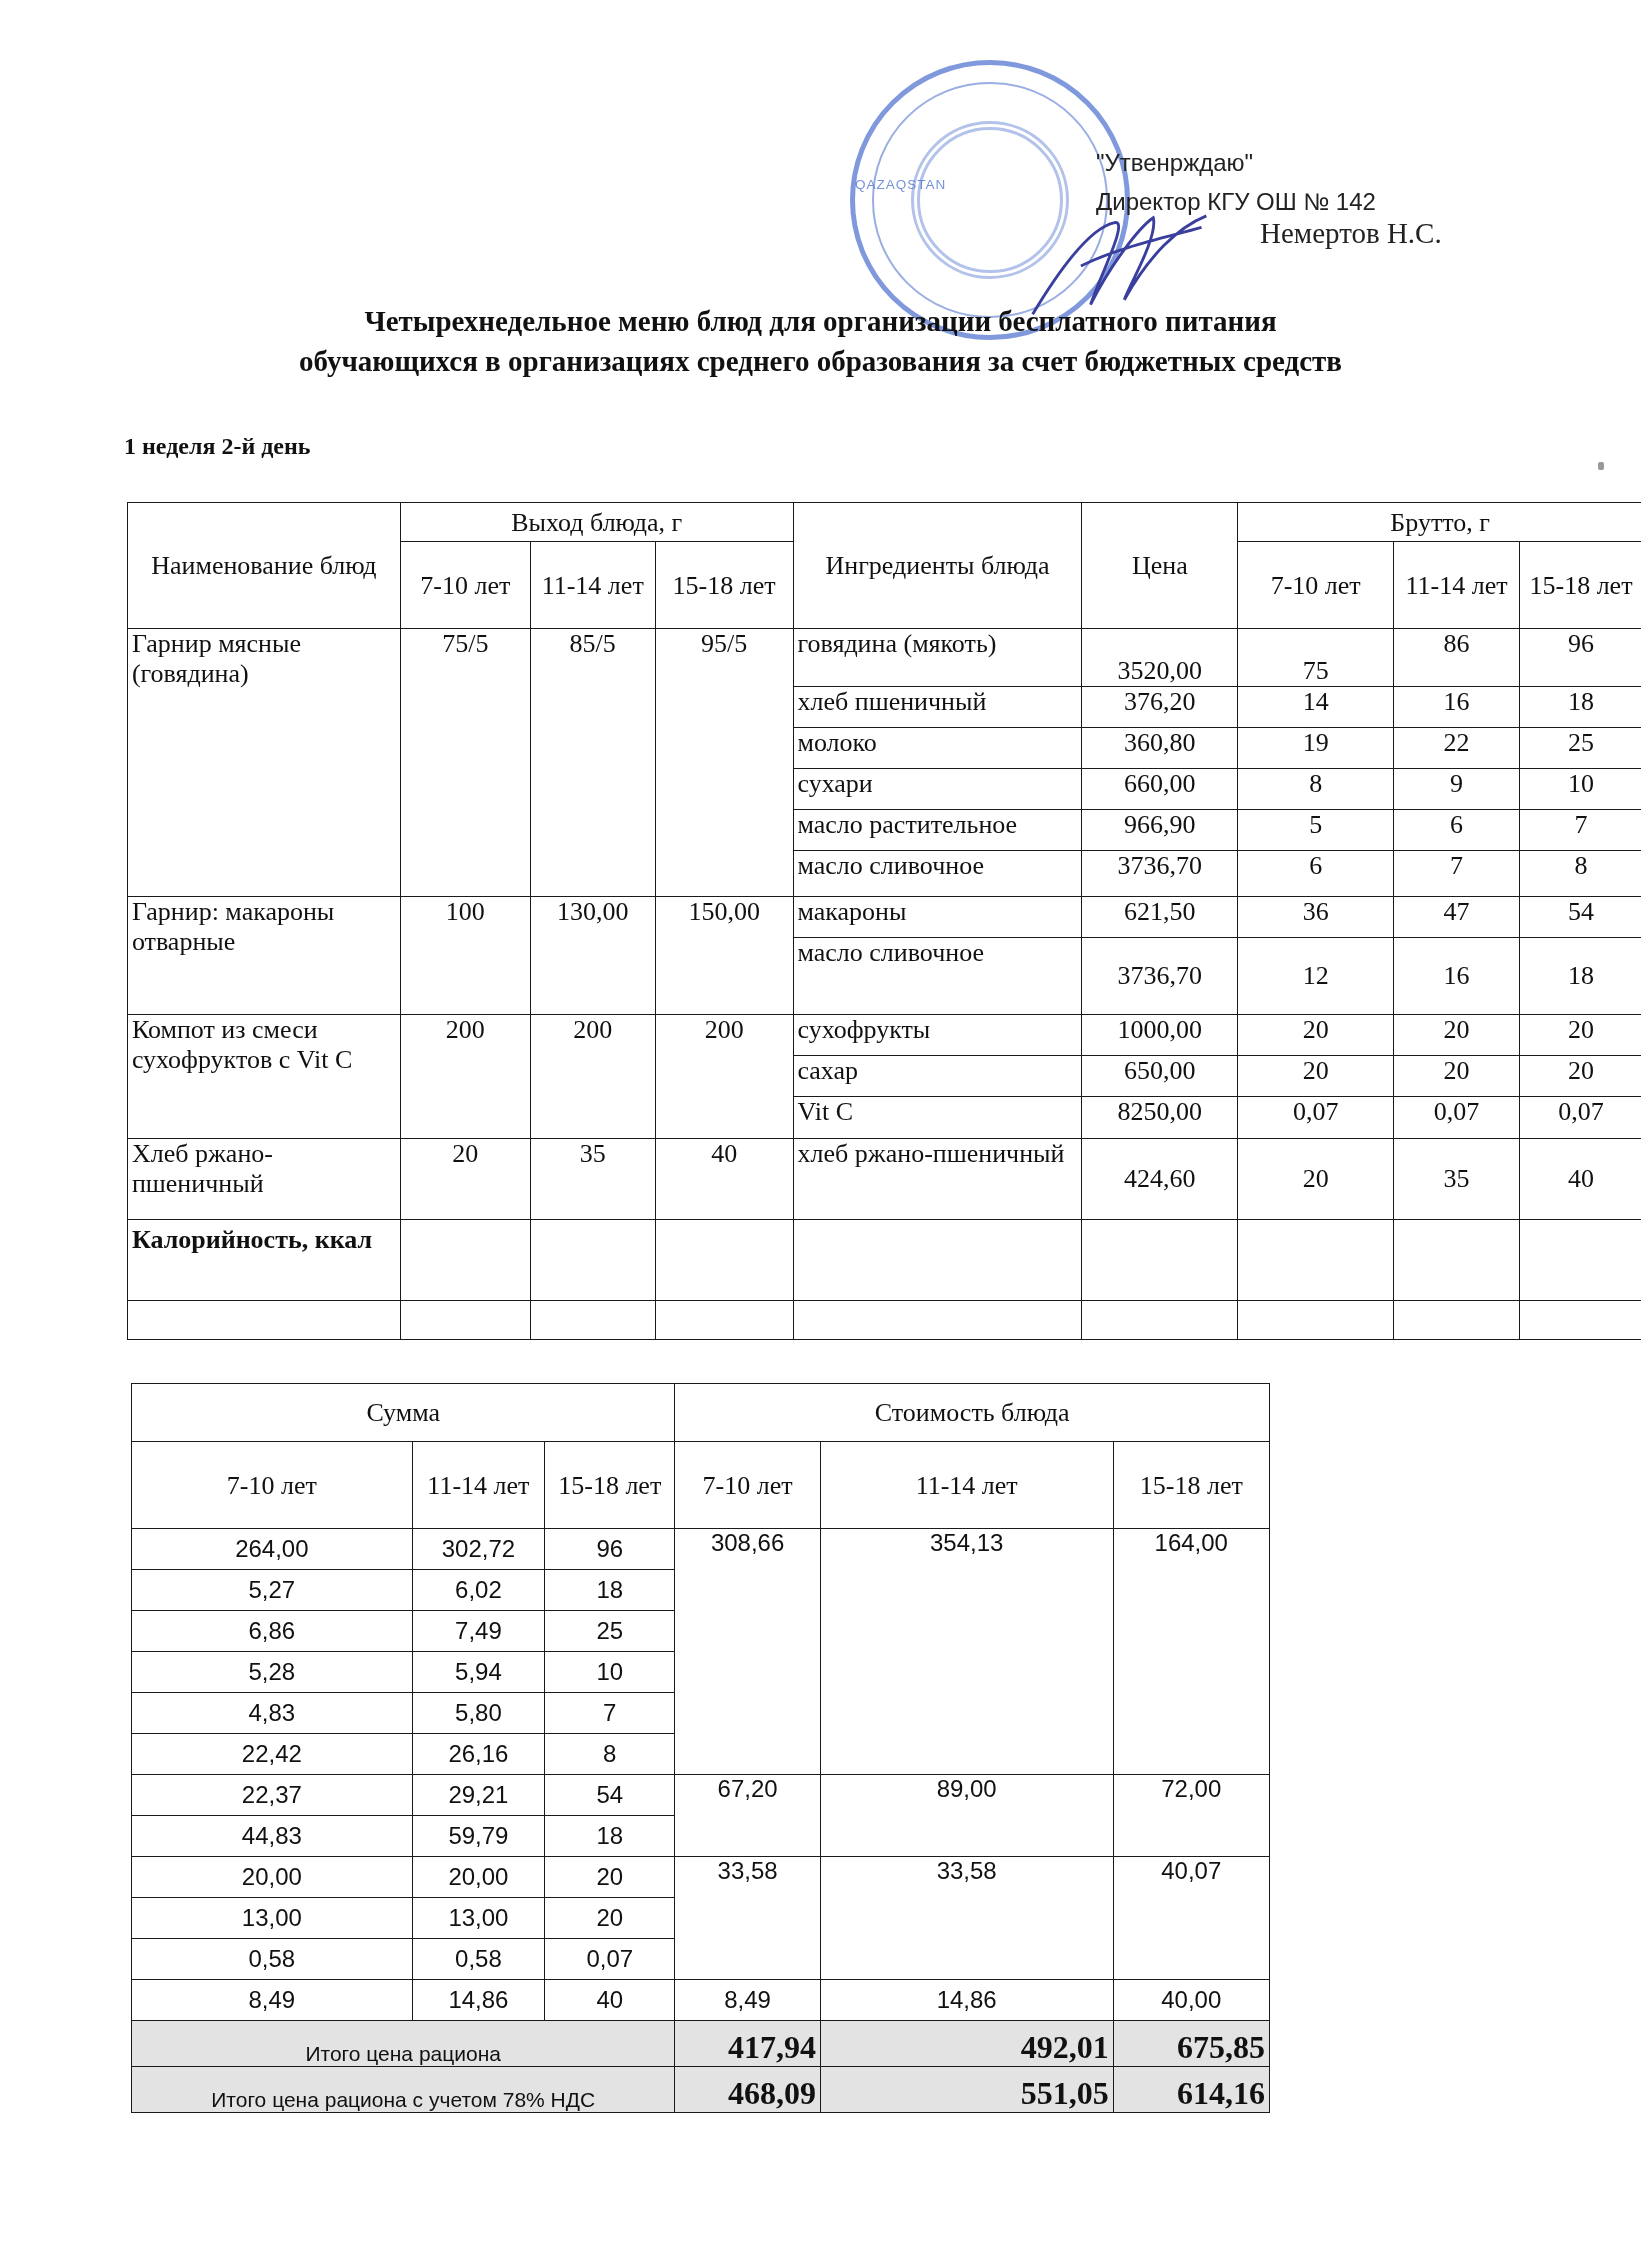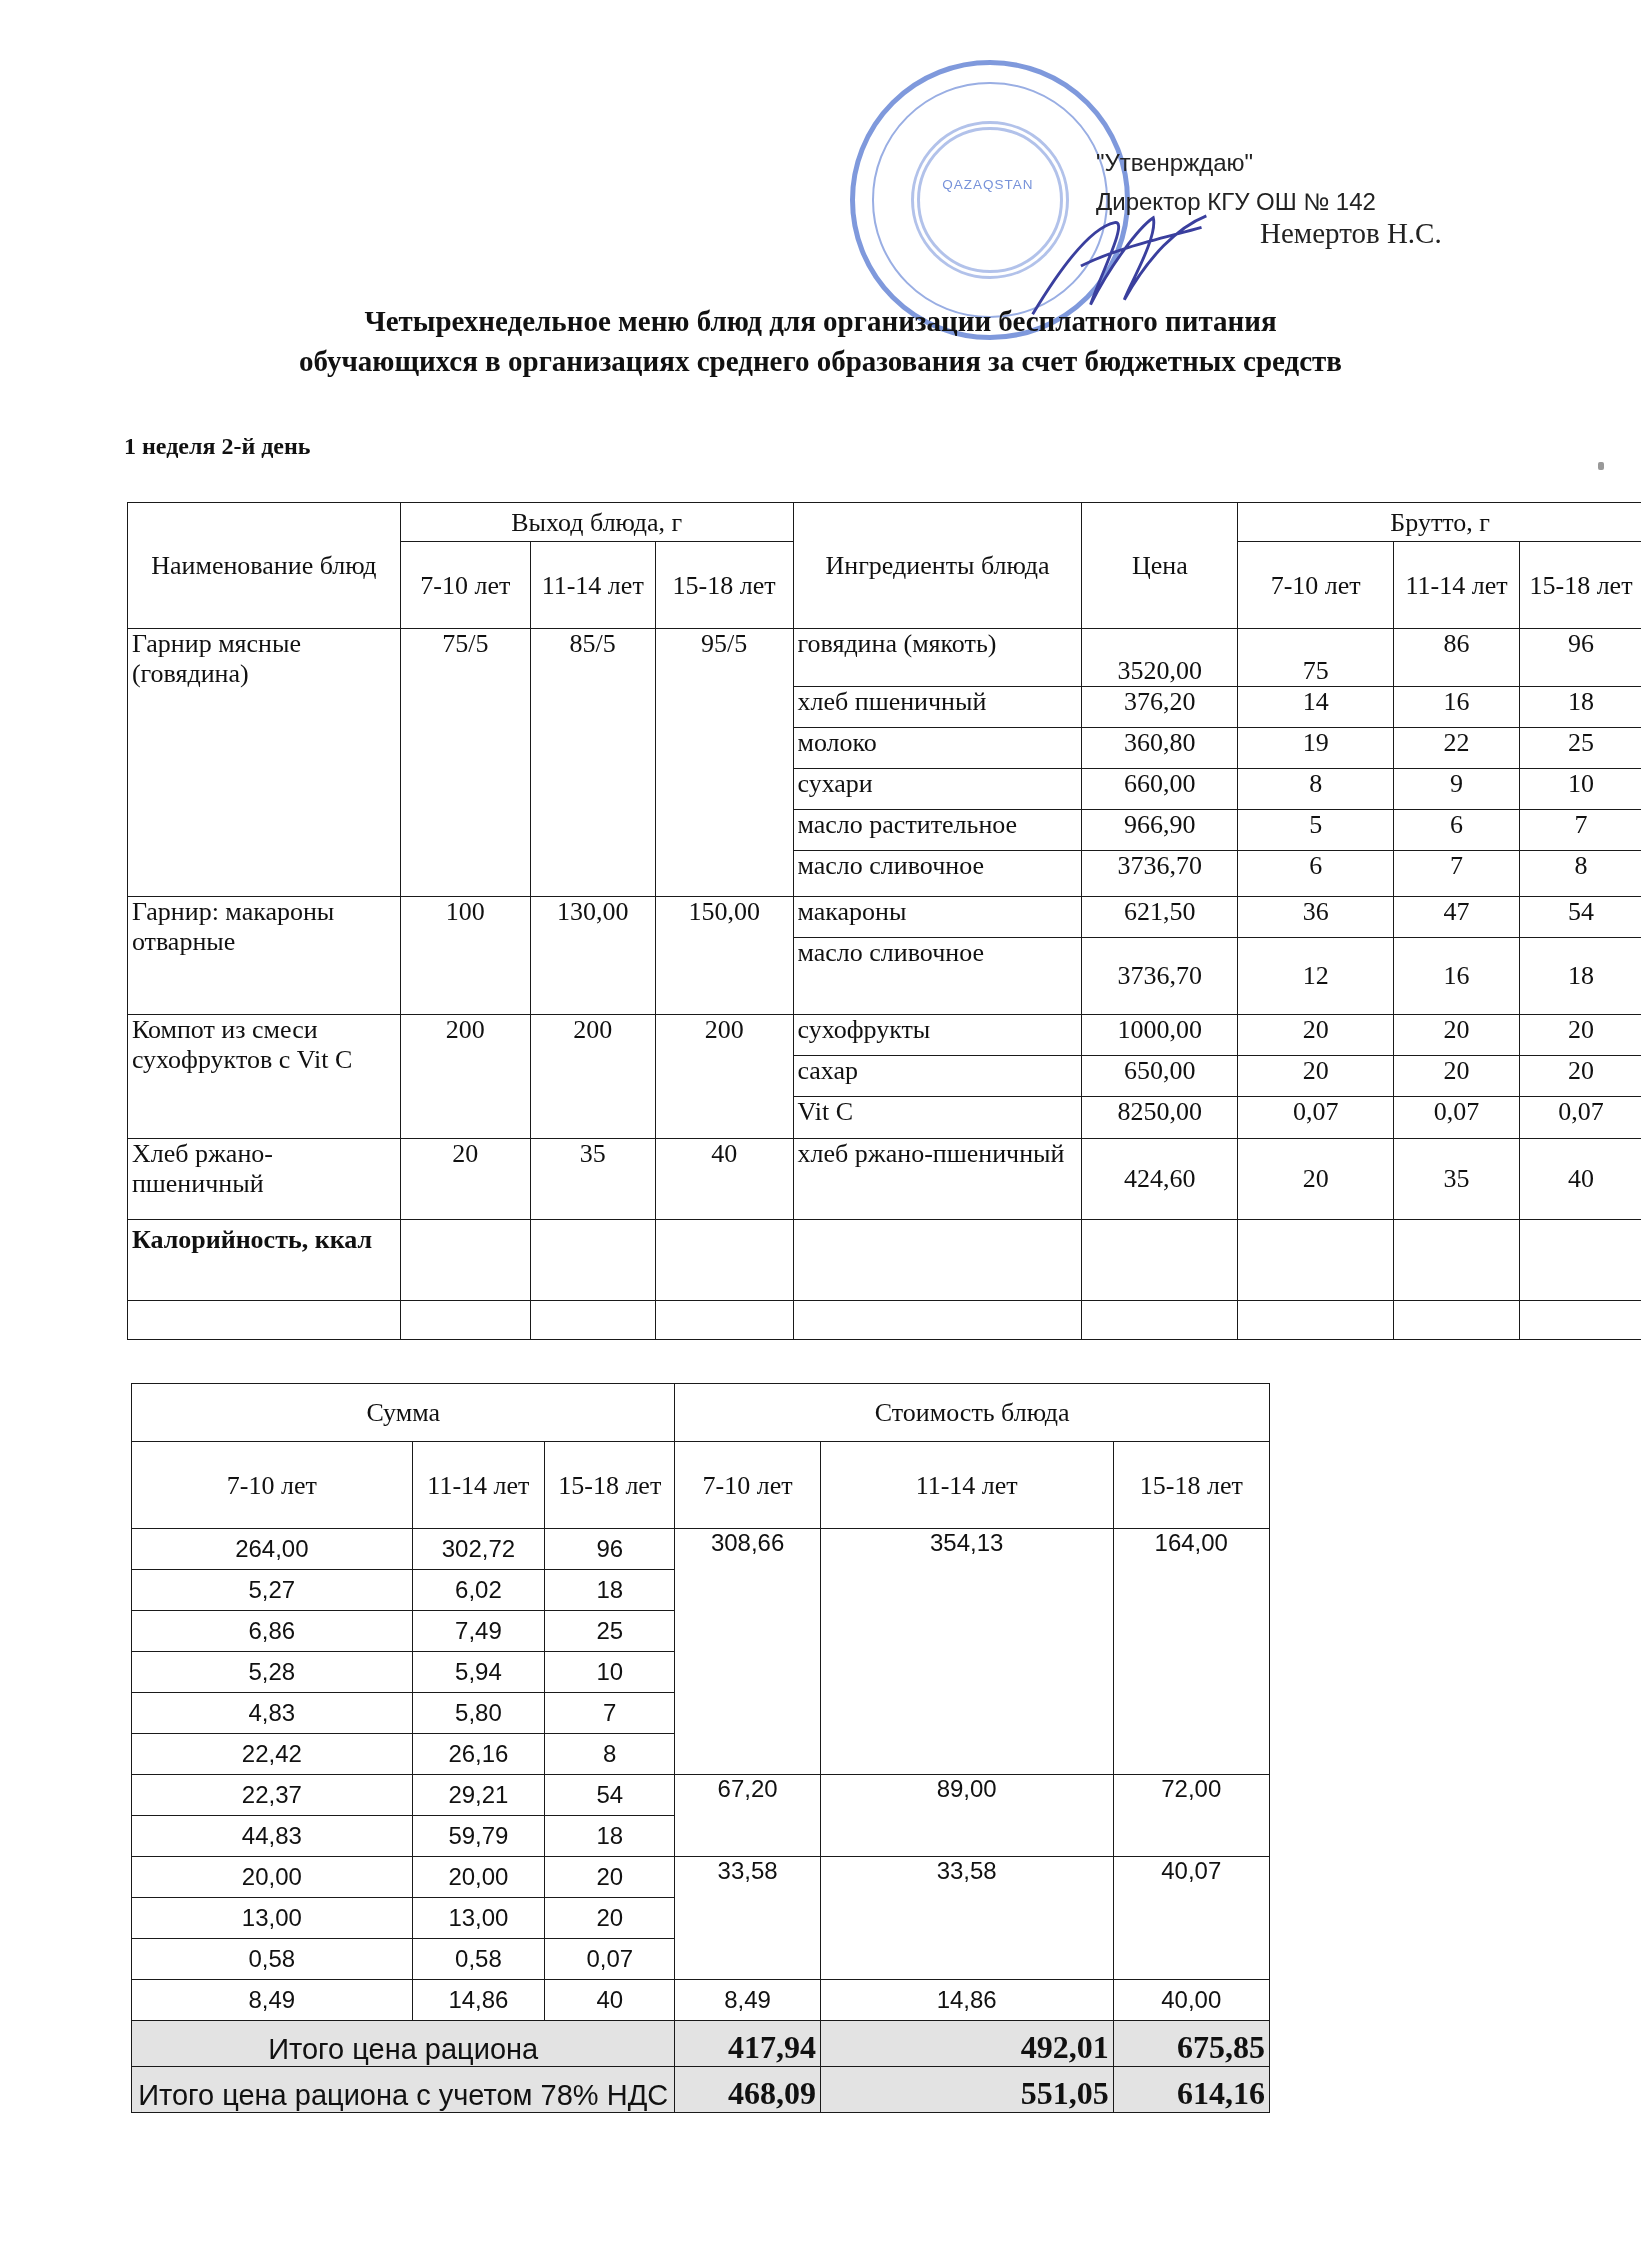--- a/index.html
+++ b/index.html
@@ -4,39 +4,39 @@
 <style>
   html, body { margin:0; padding:0; background:#ffffff; }
   body { width:1641px; height:2257px; position:relative; overflow:hidden;
          font-family:"Liberation Serif", serif; color:#111; }
   .stamp { position:absolute; left:850px; top:60px; width:280px; height:280px; border-radius:50%;
            border:5.8px solid rgba(55,95,200,0.75); box-sizing:border-box; opacity:0.85; }
   .stamp:before { content:""; position:absolute; left:17.4px; top:17.4px; right:17.4px; bottom:17.4px;
            border-radius:50%; border:2.9px solid rgba(55,95,200,0.6); }
   .stamp:after { content:""; position:absolute; left:56px; top:56px; right:56px; bottom:56px;
            border-radius:50%; border:9.7px double rgba(55,95,200,0.45); }
-  .stamp-text { position:absolute; left:0; right:4px; top:112px; text-align:center;
+  .stamp-text { position:absolute; left:0; right:4px; top:112px; 
            font-family:"Liberation Sans", sans-serif; font-size:13.5px; color:rgba(55,95,200,0.8); letter-spacing:1px; }
   .signature { position:absolute; left:1023px; top:208px; width:193px; height:116px; }
   .approve { position:absolute; left:1096px; top:143px; font-family:"Liberation Sans", sans-serif;
              font-size:24px; line-height:39px; color:#222; }
   .approver { position:absolute; left:1260px; top:217px; font-size:29px; color:#222; }
   .title { position:absolute; left:193px; width:1255px; text-align:center; top:301px;
            font-weight:bold; font-size:29px; line-height:40px; }
   .subtitle { position:absolute; left:124px; top:433px; font-weight:bold; font-size:24px; }
   table { border-collapse:collapse; position:absolute; background:#fff; }
   td, th { border:1.9px solid #1a1a1a; padding:0 3.9px; font-size:26px; font-weight:normal; vertical-align:top; }
   th { font-weight:normal; text-align:center; vertical-align:middle; line-height:37px; }
   .t1 { left:127px; top:502px; width:1516px; }
   .t2 { left:131px; top:1383px; width:1139px; }
   .c { text-align:center; }
   .bold { font-weight:bold; }
   .sum td { font-family:"Liberation Sans", sans-serif; font-size:24px; text-align:center; vertical-align:middle;margin-top:24px; }
   .total td { background:#e3e3e3; }
-  .total .lbl { font-family:"Liberation Sans", sans-serif; font-size:29px; text-align:center; vertical-align:bottom; }
+  .total .lbl { font-family:"Liberation Sans", sans-serif; font-size:21px; text-align:center; vertical-align:bottom; }
   .total .val { font-family:"Liberation Serif", serif; font-weight:bold; font-size:32px; text-align:right; vertical-align:bottom; }
   .speck { position:absolute; width:5.8px; height:7.7px; background:#999; border-radius:1.9px; }
 </style>
 </head>
 <body>
 
 <div class="stamp">
   <div class="stamp-text">QAZAQSTAN</div>
 </div>
 <svg class="signature" viewBox="0 0 200 120">

